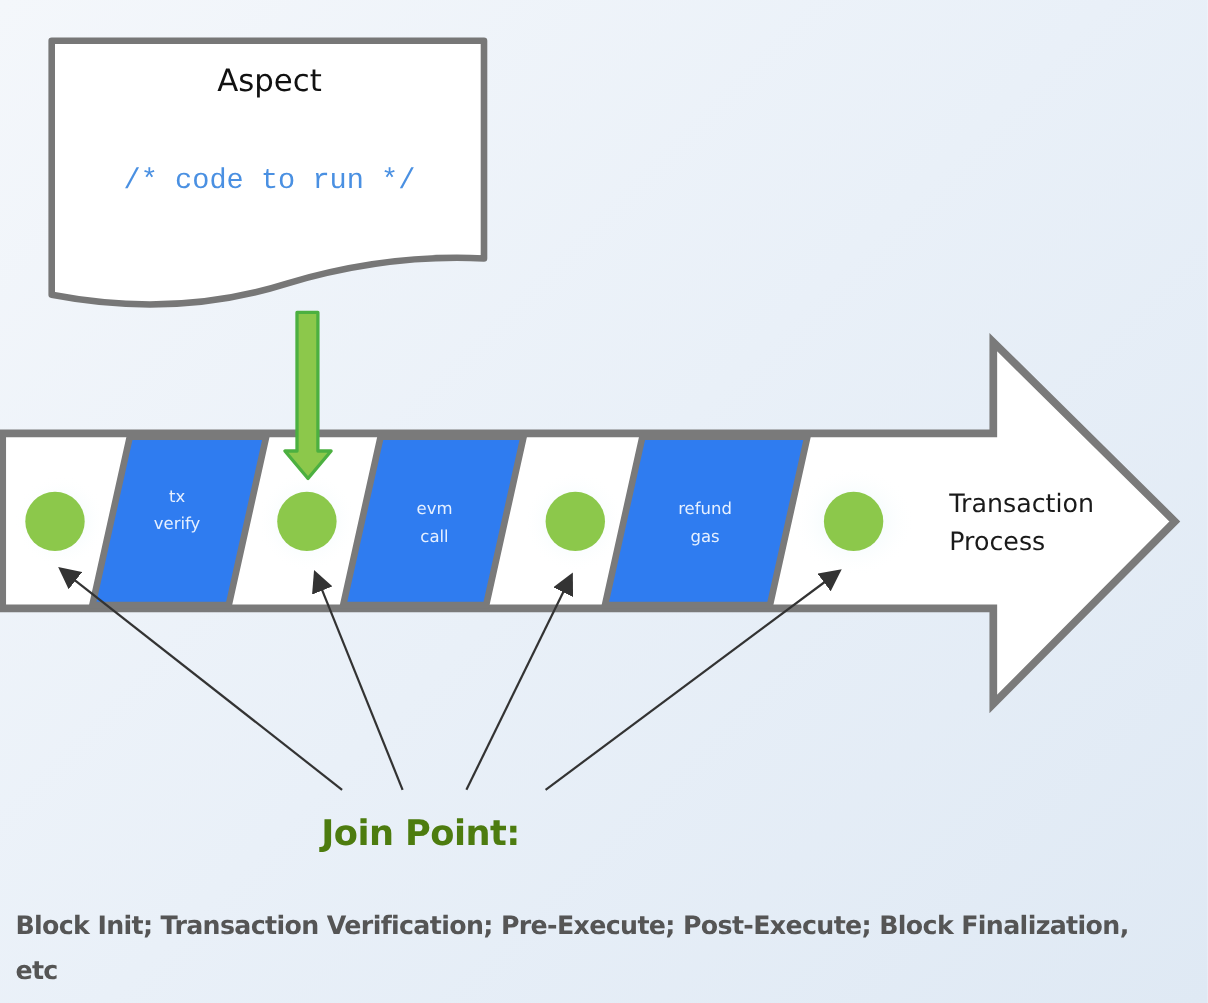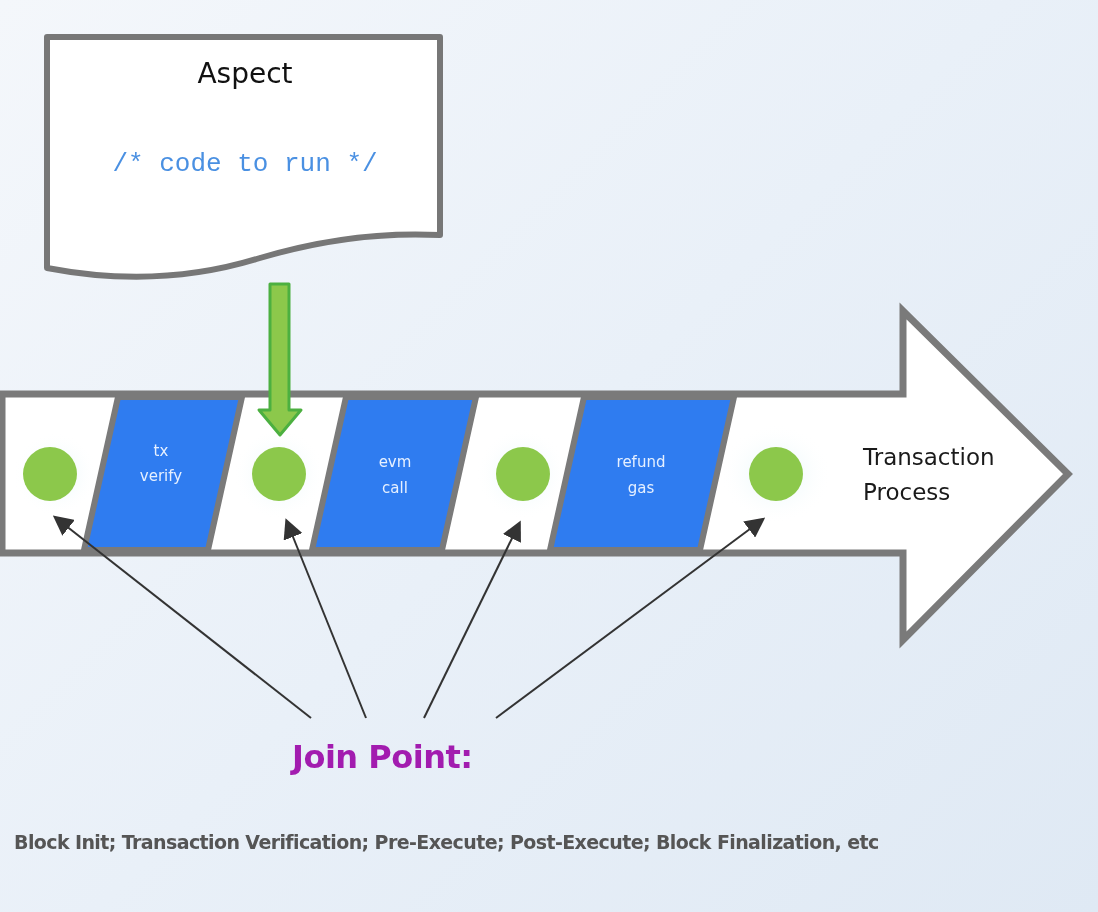--- a/index.html
+++ b/index.html
@@ -8,26 +8,26 @@
       background: linear-gradient(135deg, #f4f7fb 0%, #e9f0f8 50%, #dfe9f4 100%);
       font-family: "DejaVu Sans", sans-serif;
     }
     #diagram { position: absolute; left: 0; top: 0; }
     .aspect-title { font-family: "DejaVu Sans", sans-serif; font-size: 28px; fill: #111; }
     .aspect-code { font-family: "Liberation Mono", monospace; font-size: 26px; fill: #4a90e2; }
     .stage-label { font-family: "DejaVu Sans", sans-serif; font-size: 15px; fill: #e6f0ff; }
     .process-label { font-family: "DejaVu Sans", sans-serif; font-size: 23px; fill: #1a1a1a; }
     .join-title {
       position: absolute; left: 292px; top: 738px;
-      font-family: "DejaVu Sans", sans-serif; font-weight: bold; font-size: 32px; color: #a21caf;
+      font-family: "DejaVu Sans", sans-serif; font-weight: bold; font-size: 32px; color: #4d7c0f;
       letter-spacing: -0.5px;
     }
     .join-desc {
       position: absolute; left: 14px; top: 822px; width: 1040px;
-      font-family: "DejaVu Sans", sans-serif; font-weight: bold; font-size: 19px; color: #555;
+      font-family: "DejaVu Sans", sans-serif; font-weight: bold; font-size: 23px; color: #555;
       line-height: 41px; letter-spacing: -0.6px;
     }
   </style>
 </head>
 <body>
 
 <svg id="diagram" width="1098" height="912" viewBox="0 0 1098 912" xmlns="http://www.w3.org/2000/svg">
   <defs>
     <radialGradient id="dotGlow" cx="50%" cy="50%" r="50%">
       <stop offset="0%" stop-color="#dff3f7" stop-opacity="0.9"></stop>

